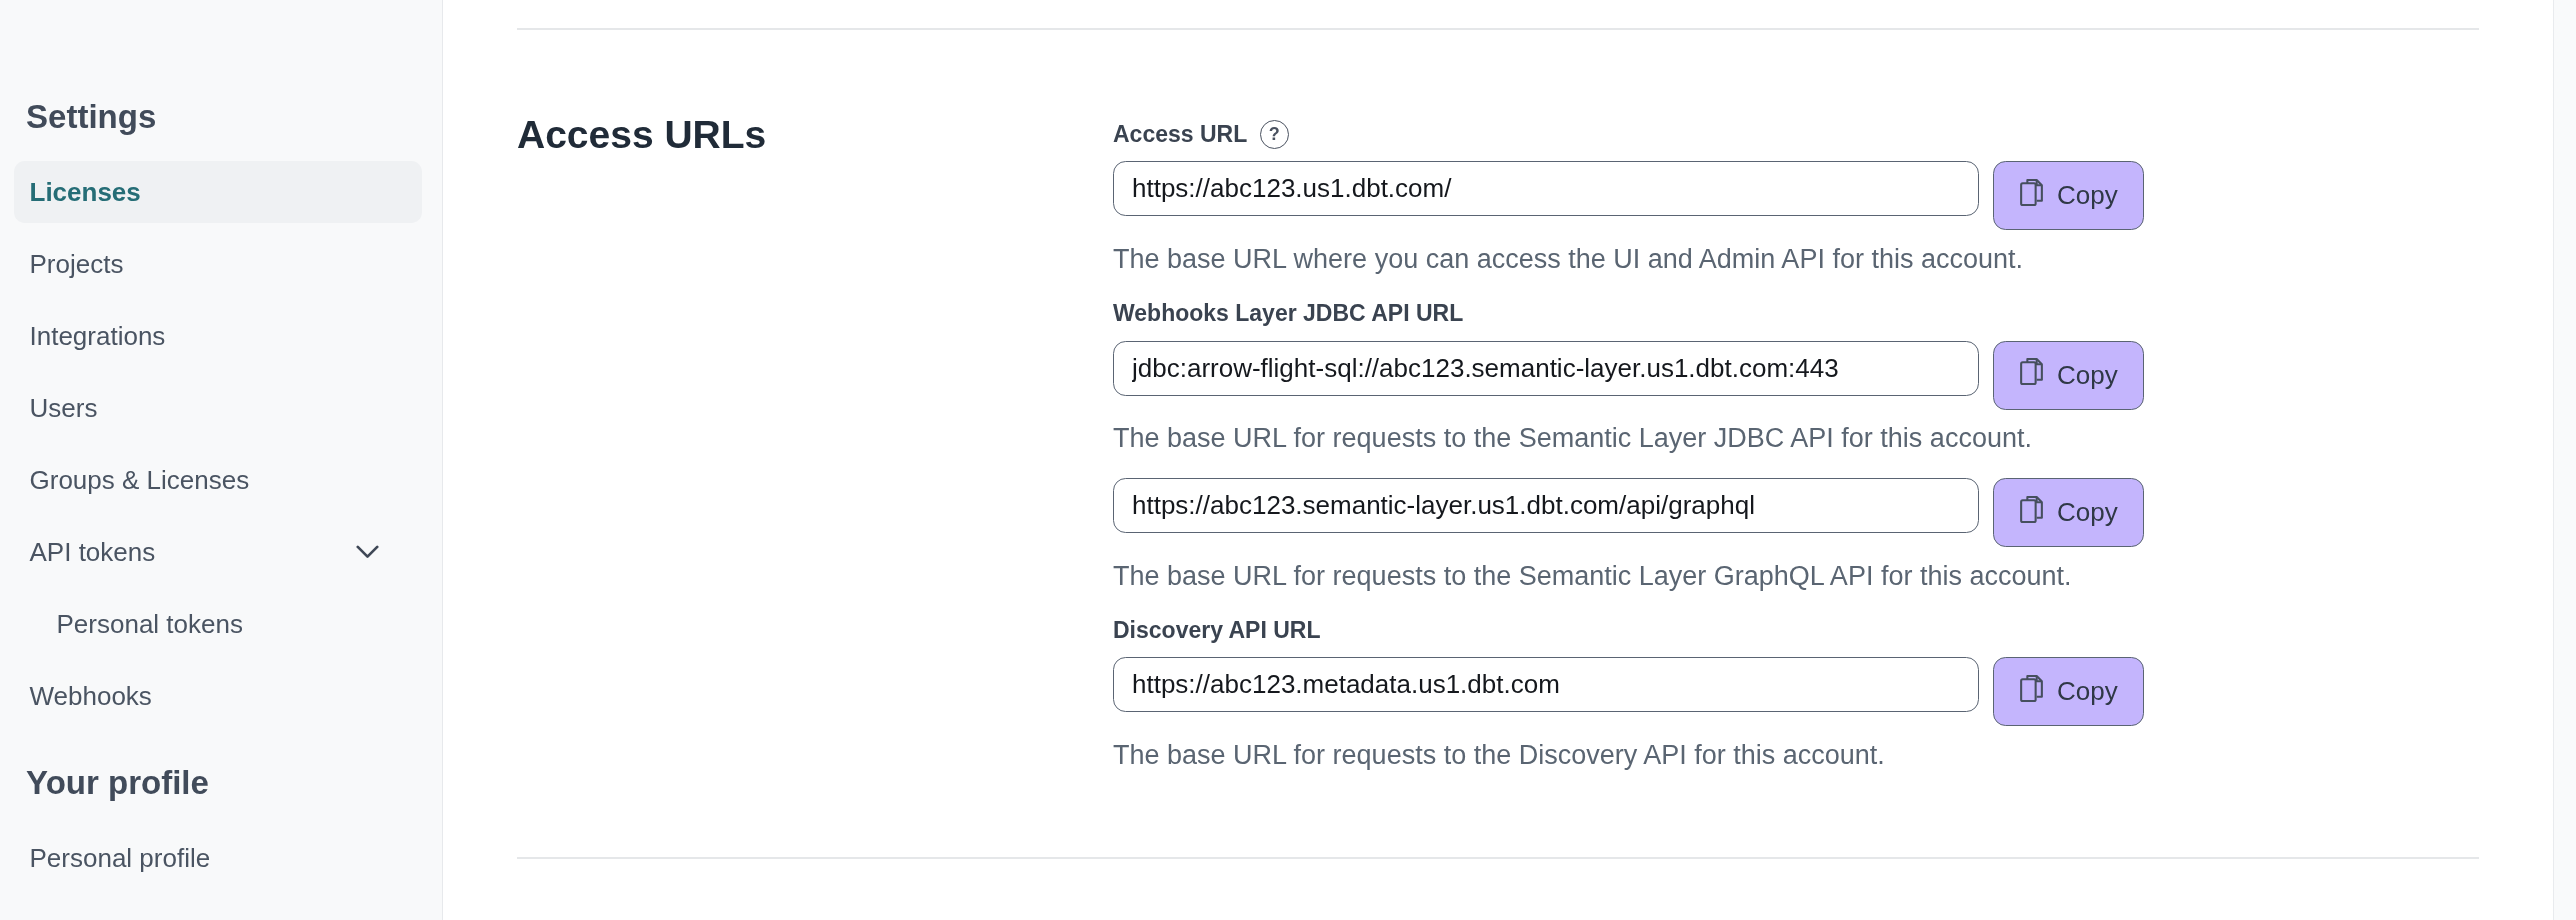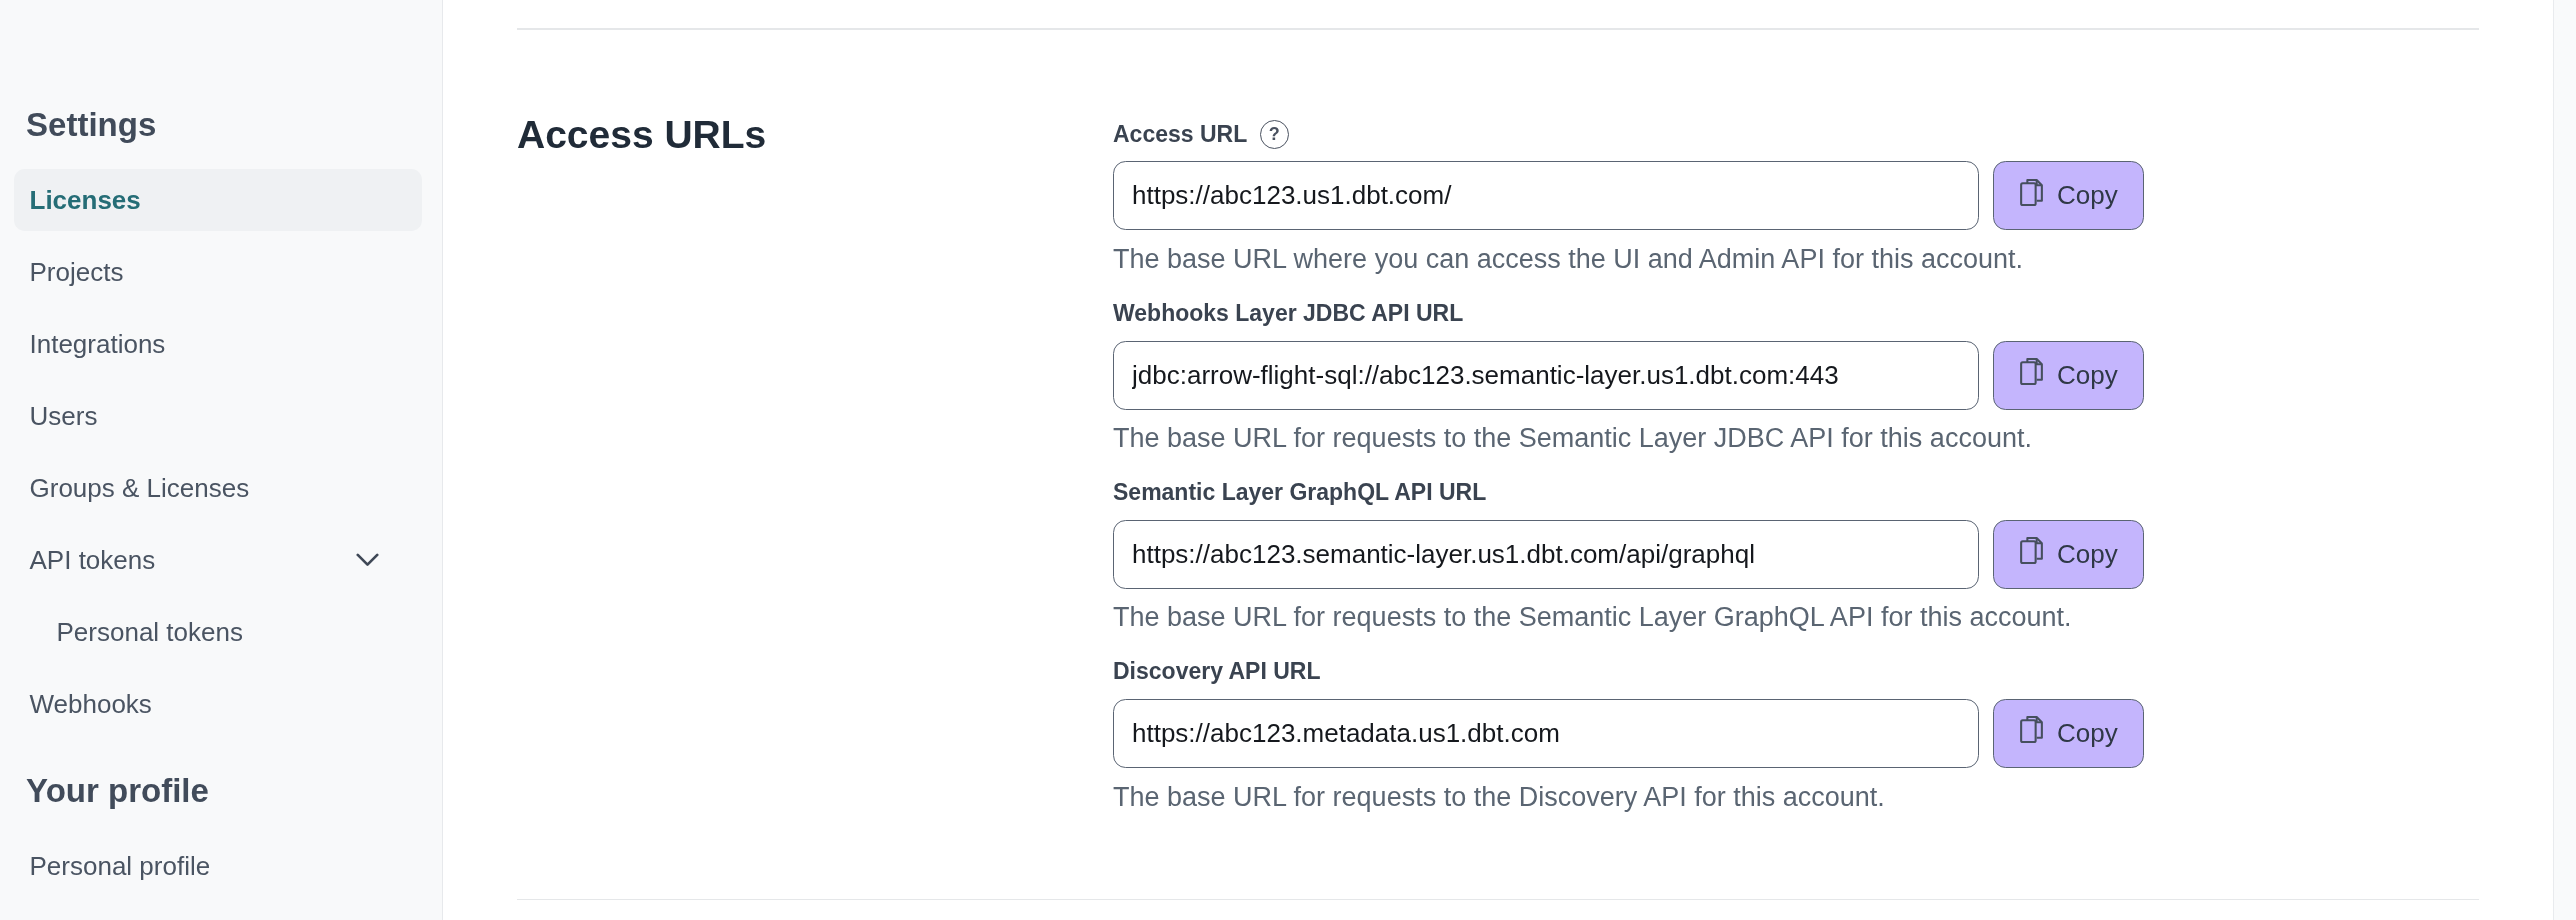--- a/index.html
+++ b/index.html
@@ -21,21 +21,21 @@
     background: #f8f9fa;
     border-right: 1.8px solid #e7e9ec;
     padding: 97px 20px 0 13.5px;
   }
   .side-heading {
     font-size: 33px;
     line-height: 39px;
     font-weight: bold;
     color: #414b5a;
     padding: 0 12.6px;
-    margin: 8px 0 25px 0;
+    margin: 0 0 25px 0;
   }
   .side-heading.profile { margin-top: 36px; }
   .side-item {
     height: 62px;
     display: flex;
     align-items: center;
     padding: 0 16px;
     border-radius: 10.8px;
     font-size: 26px;
     color: #4a5462;
@@ -110,21 +110,21 @@
     font-size: 18px;
     font-weight: bold;
     display: flex;
     align-items: center;
     justify-content: center;
     cursor: pointer;
   }
   .input-row { display: flex; gap: 14.4px; }
   .text-input {
     width: 866px;
-    height: 69px;
+    height: 55px;
     border: 1.8px solid #5a6473;
     border-radius: 12.6px;
     padding: 0 18px;
     font-size: 26px;
     color: #15181d;
     background: #ffffff;
     font-family: "Liberation Sans", sans-serif;
     outline: none;
   }
   .copy-btn {
@@ -243,23 +243,20 @@
                   <rect x="2" y="5" width="14" height="21" rx="1.5" stroke="#464f5e" stroke-width="2"></rect>
                 </svg>
               </span>
               <span>Copy</span>
             </button>
           </div>
           <div class="field-help">The base URL for requests to the Semantic Layer JDBC API for this account.</div>
         </div>
 
         <div class="field">
-          <div class="field-label-row">
-            <span class="field-label">Semantic Layer GraphQL API URL</span>
-          </div>
           <div class="input-row">
             <input class="text-input" type="text" value="https://abc123.semantic-layer.us1.dbt.com/api/graphql" style="">
             <button class="copy-btn">
               <span>
                 <svg width="25" height="29" viewBox="0 0 24 28" fill="none">
                   <path d="M8 5 V2 h9 l5 5 v15 h-5" stroke="#464f5e" stroke-width="2" stroke-linejoin="round"></path>
                   <path d="M17 2 v5 h5" stroke="#464f5e" stroke-width="2" stroke-linejoin="round"></path>
                   <rect x="2" y="5" width="14" height="21" rx="1.5" stroke="#464f5e" stroke-width="2"></rect>
                 </svg>
               </span>

